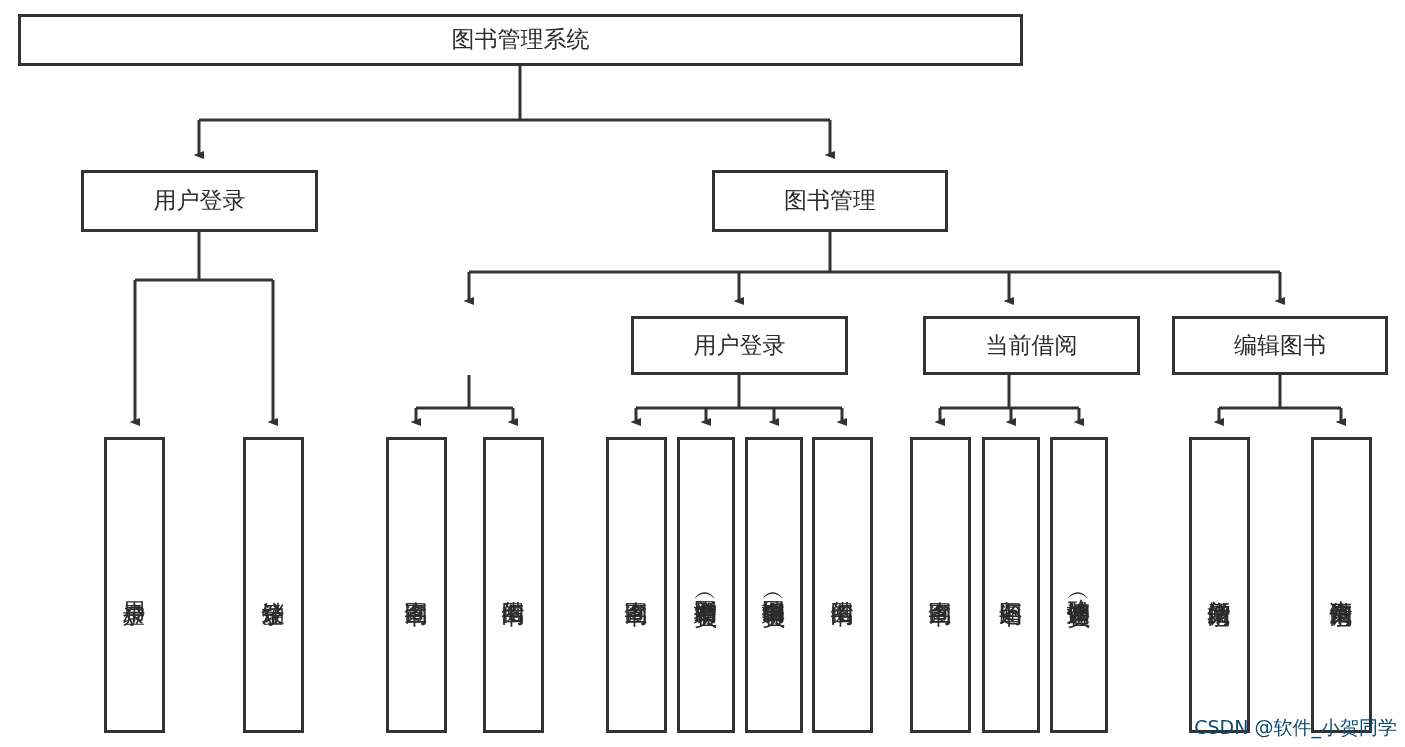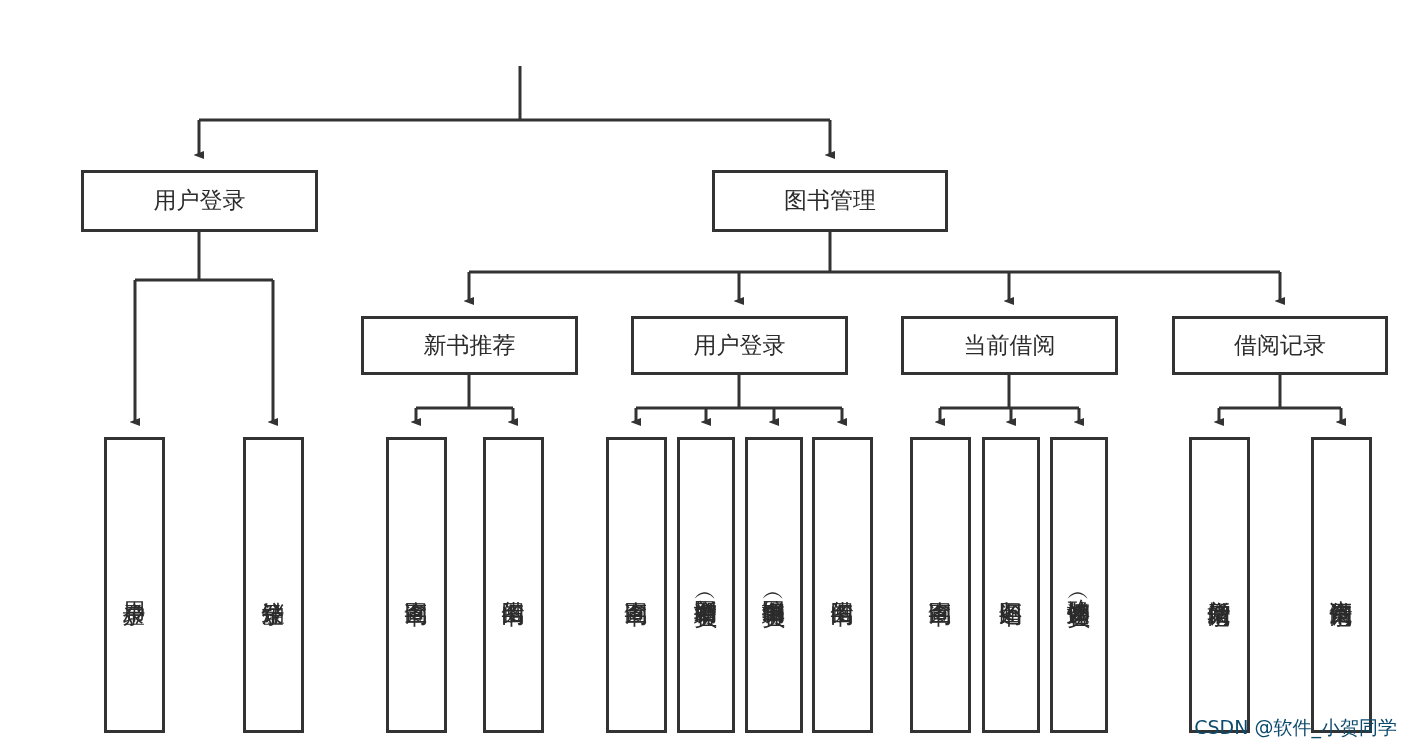--- a/index.html
+++ b/index.html
@@ -121,39 +121,39 @@
       <path d="M1011,408 L1011,422" marker-end="url(#arrow)"></path>
       <path d="M1079,408 L1079,422" marker-end="url(#arrow)"></path>
 
       <path d="M1280,375 L1280,408"></path>
       <path d="M1219,408 L1341,408"></path>
       <path d="M1219,408 L1219,422" marker-end="url(#arrow)"></path>
       <path d="M1341,408 L1341,422" marker-end="url(#arrow)"></path>
     </g>
   </svg>
 
+  <div class="node-box" id="node-root" style="left: 18px; top: 14px; width: 1005px; height: 52px;">
+    <span class="node-label-h">图书管理系统</span>
+  </div>
 
   <div class="node-box" id="node-l2-0" style="left: 81px; top: 170px; width: 237px; height: 62px;">
     <span class="node-label-h">用户登录</span>
   </div>
   <div class="node-box" id="node-l2-1" style="left: 712px; top: 170px; width: 236px; height: 62px;">
     <span class="node-label-h">图书管理</span>
   </div>
 
-  <div class="node-box" id="node-l3-0" style="left: 361px; top: 316px; width: 217px; height: 59px;">
-    <span class="node-label-h">新书推荐</span>
-  </div>
   <div class="node-box" id="node-l3-1" style="left: 631px; top: 316px; width: 217px; height: 59px;">
     <span class="node-label-h">用户登录</span>
   </div>
-  <div class="node-box" id="node-l3-2" style="left: 901px; top: 316px; width: 217px; height: 59px; align-items: center;">
+  <div class="node-box" id="node-l3-2" style="left: 923px; top: 316px; width: 217px; height: 59px; align-items: center;">
     <span class="node-label-h">当前借阅</span>
   </div>
   <div class="node-box" id="node-l3-3" style="left: 1172px; top: 316px; width: 216px; height: 59px;">
-    <span class="node-label-h">借阅记录</span>
+    <span class="node-label-h">编辑图书</span>
   </div>
 
   <div class="leaf-box" id="leaf-0" style="left: 104px; top: 437px; width: 61px; height: 296px;">
     <span class="node-label-v">用户登录</span>
   </div>
   <div class="leaf-box" id="leaf-1" style="left: 243px; top: 437px; width: 61px; height: 296px;">
     <span class="node-label-v">注销登录</span>
   </div>
   <div class="leaf-box" id="leaf-2" style="left: 386px; top: 437px; width: 61px; height: 296px;">
     <span class="node-label-v">查询图书</span>

